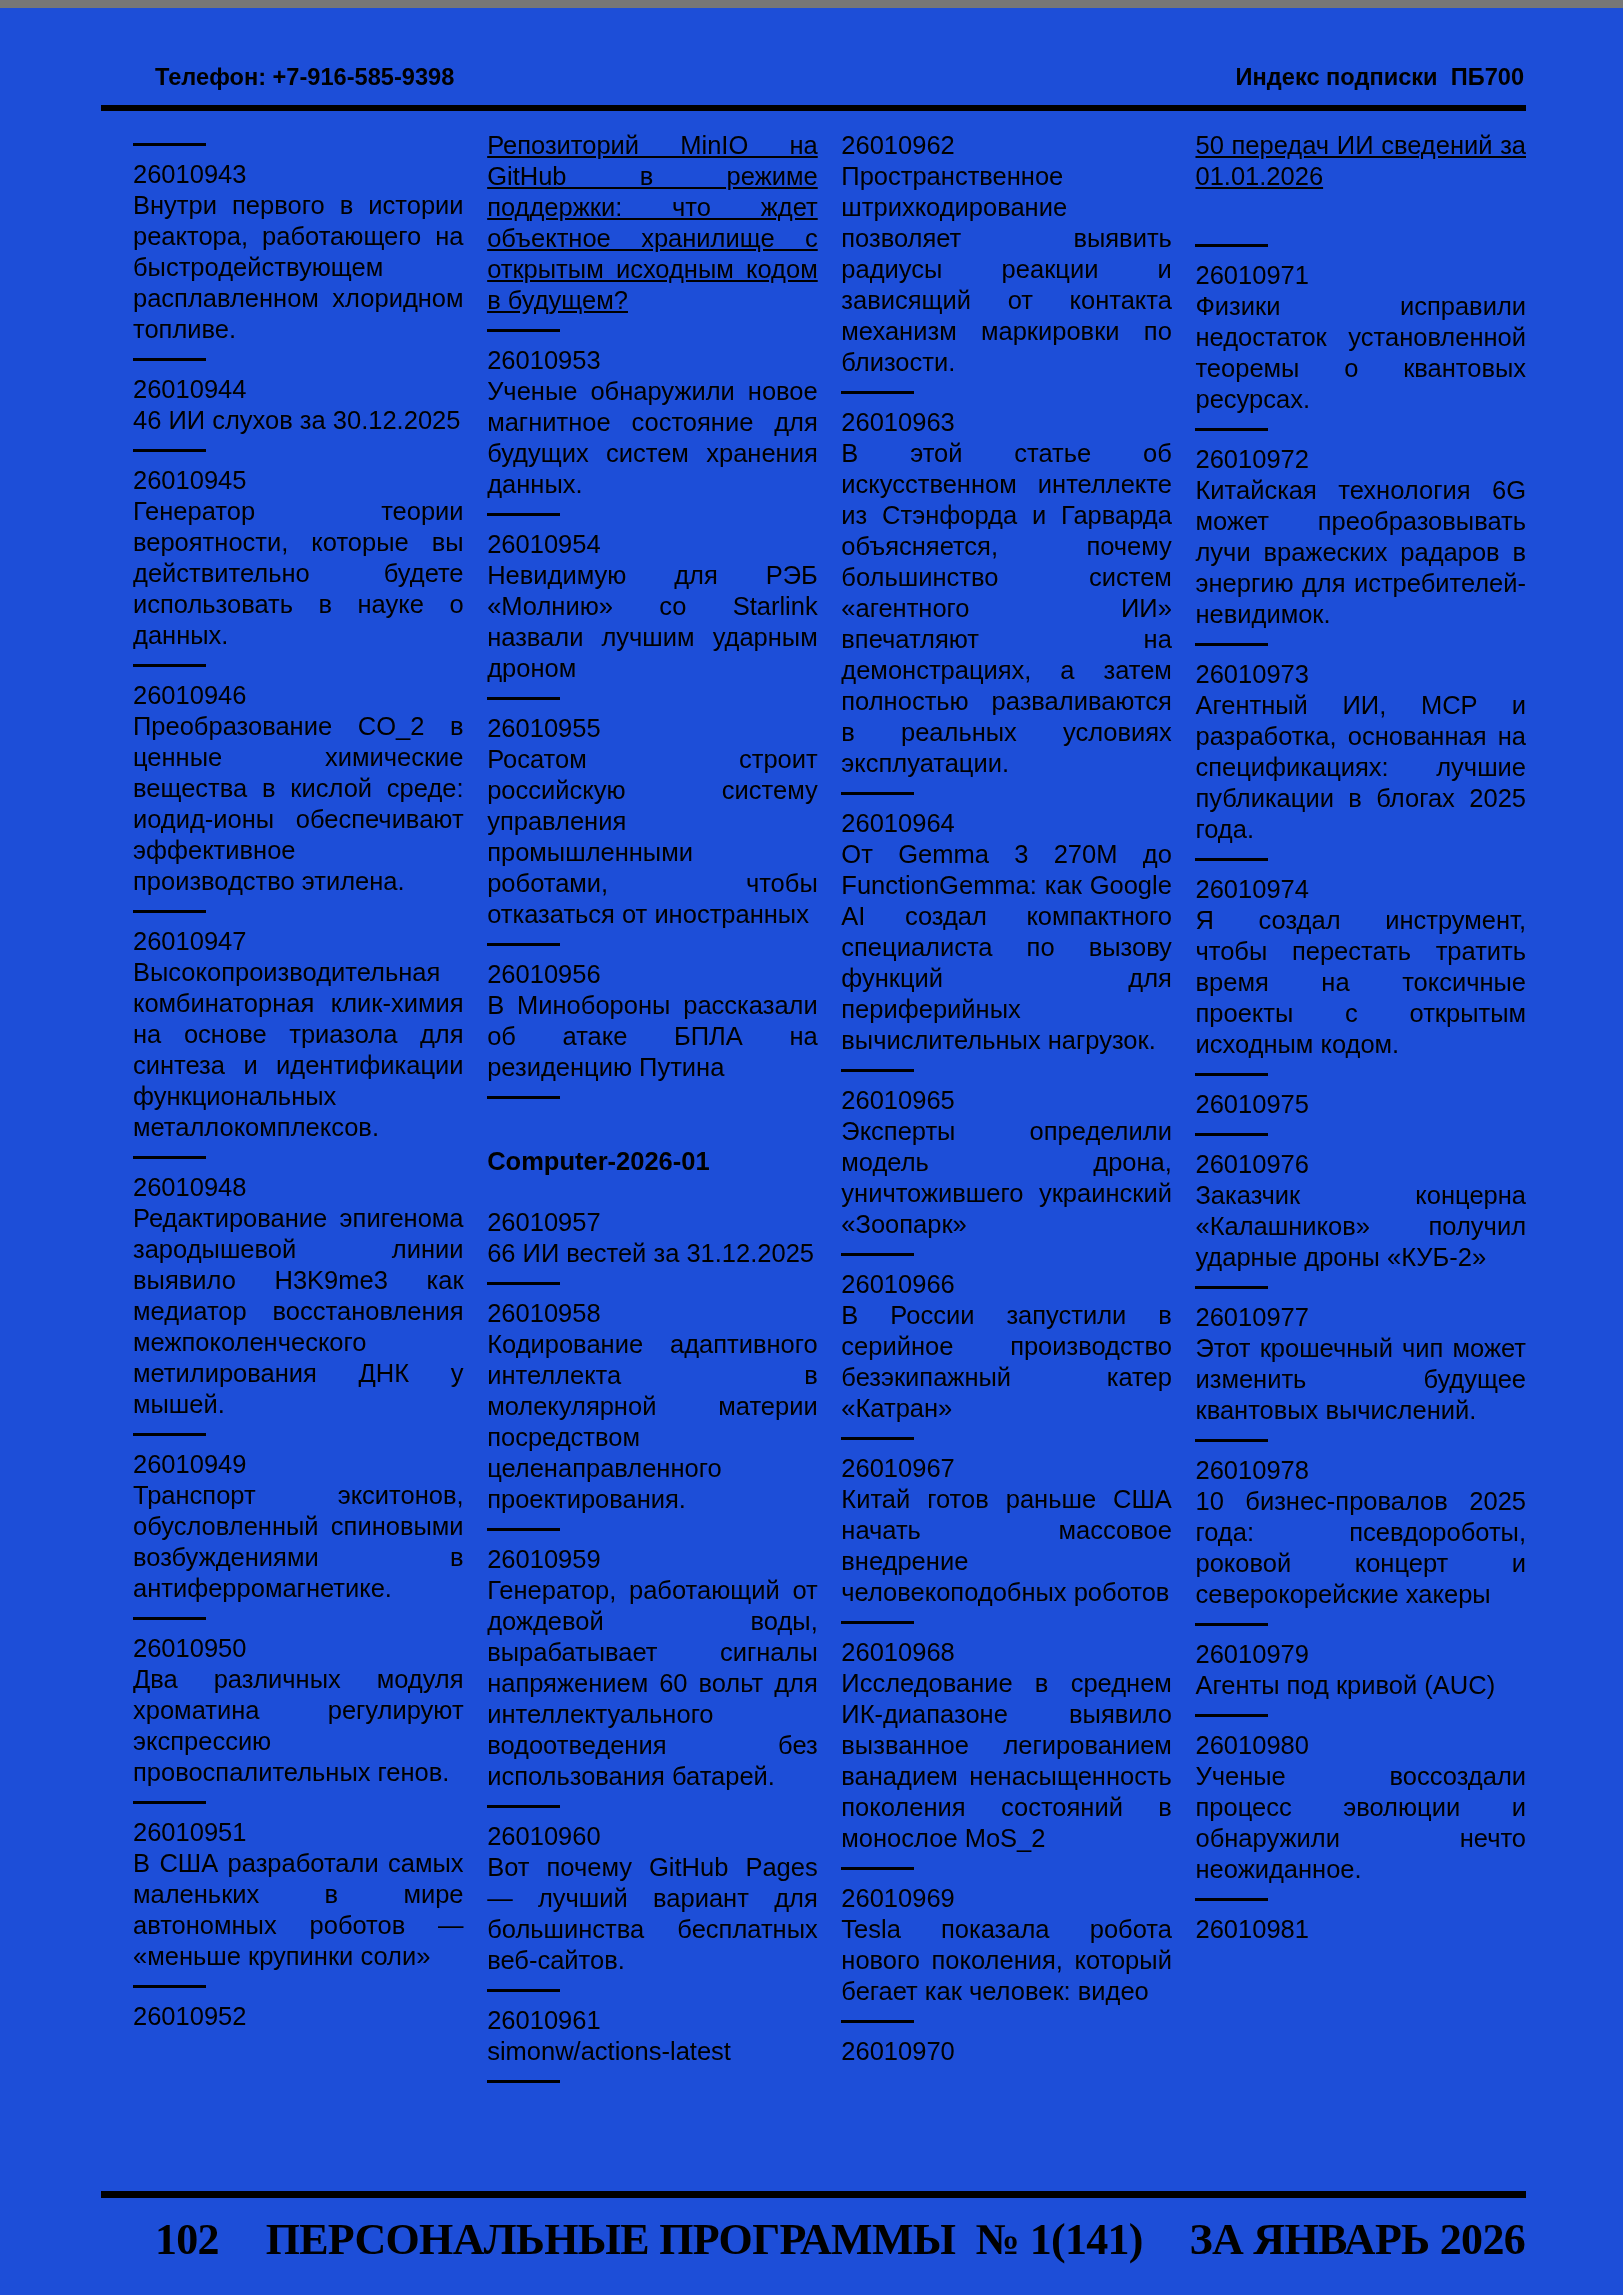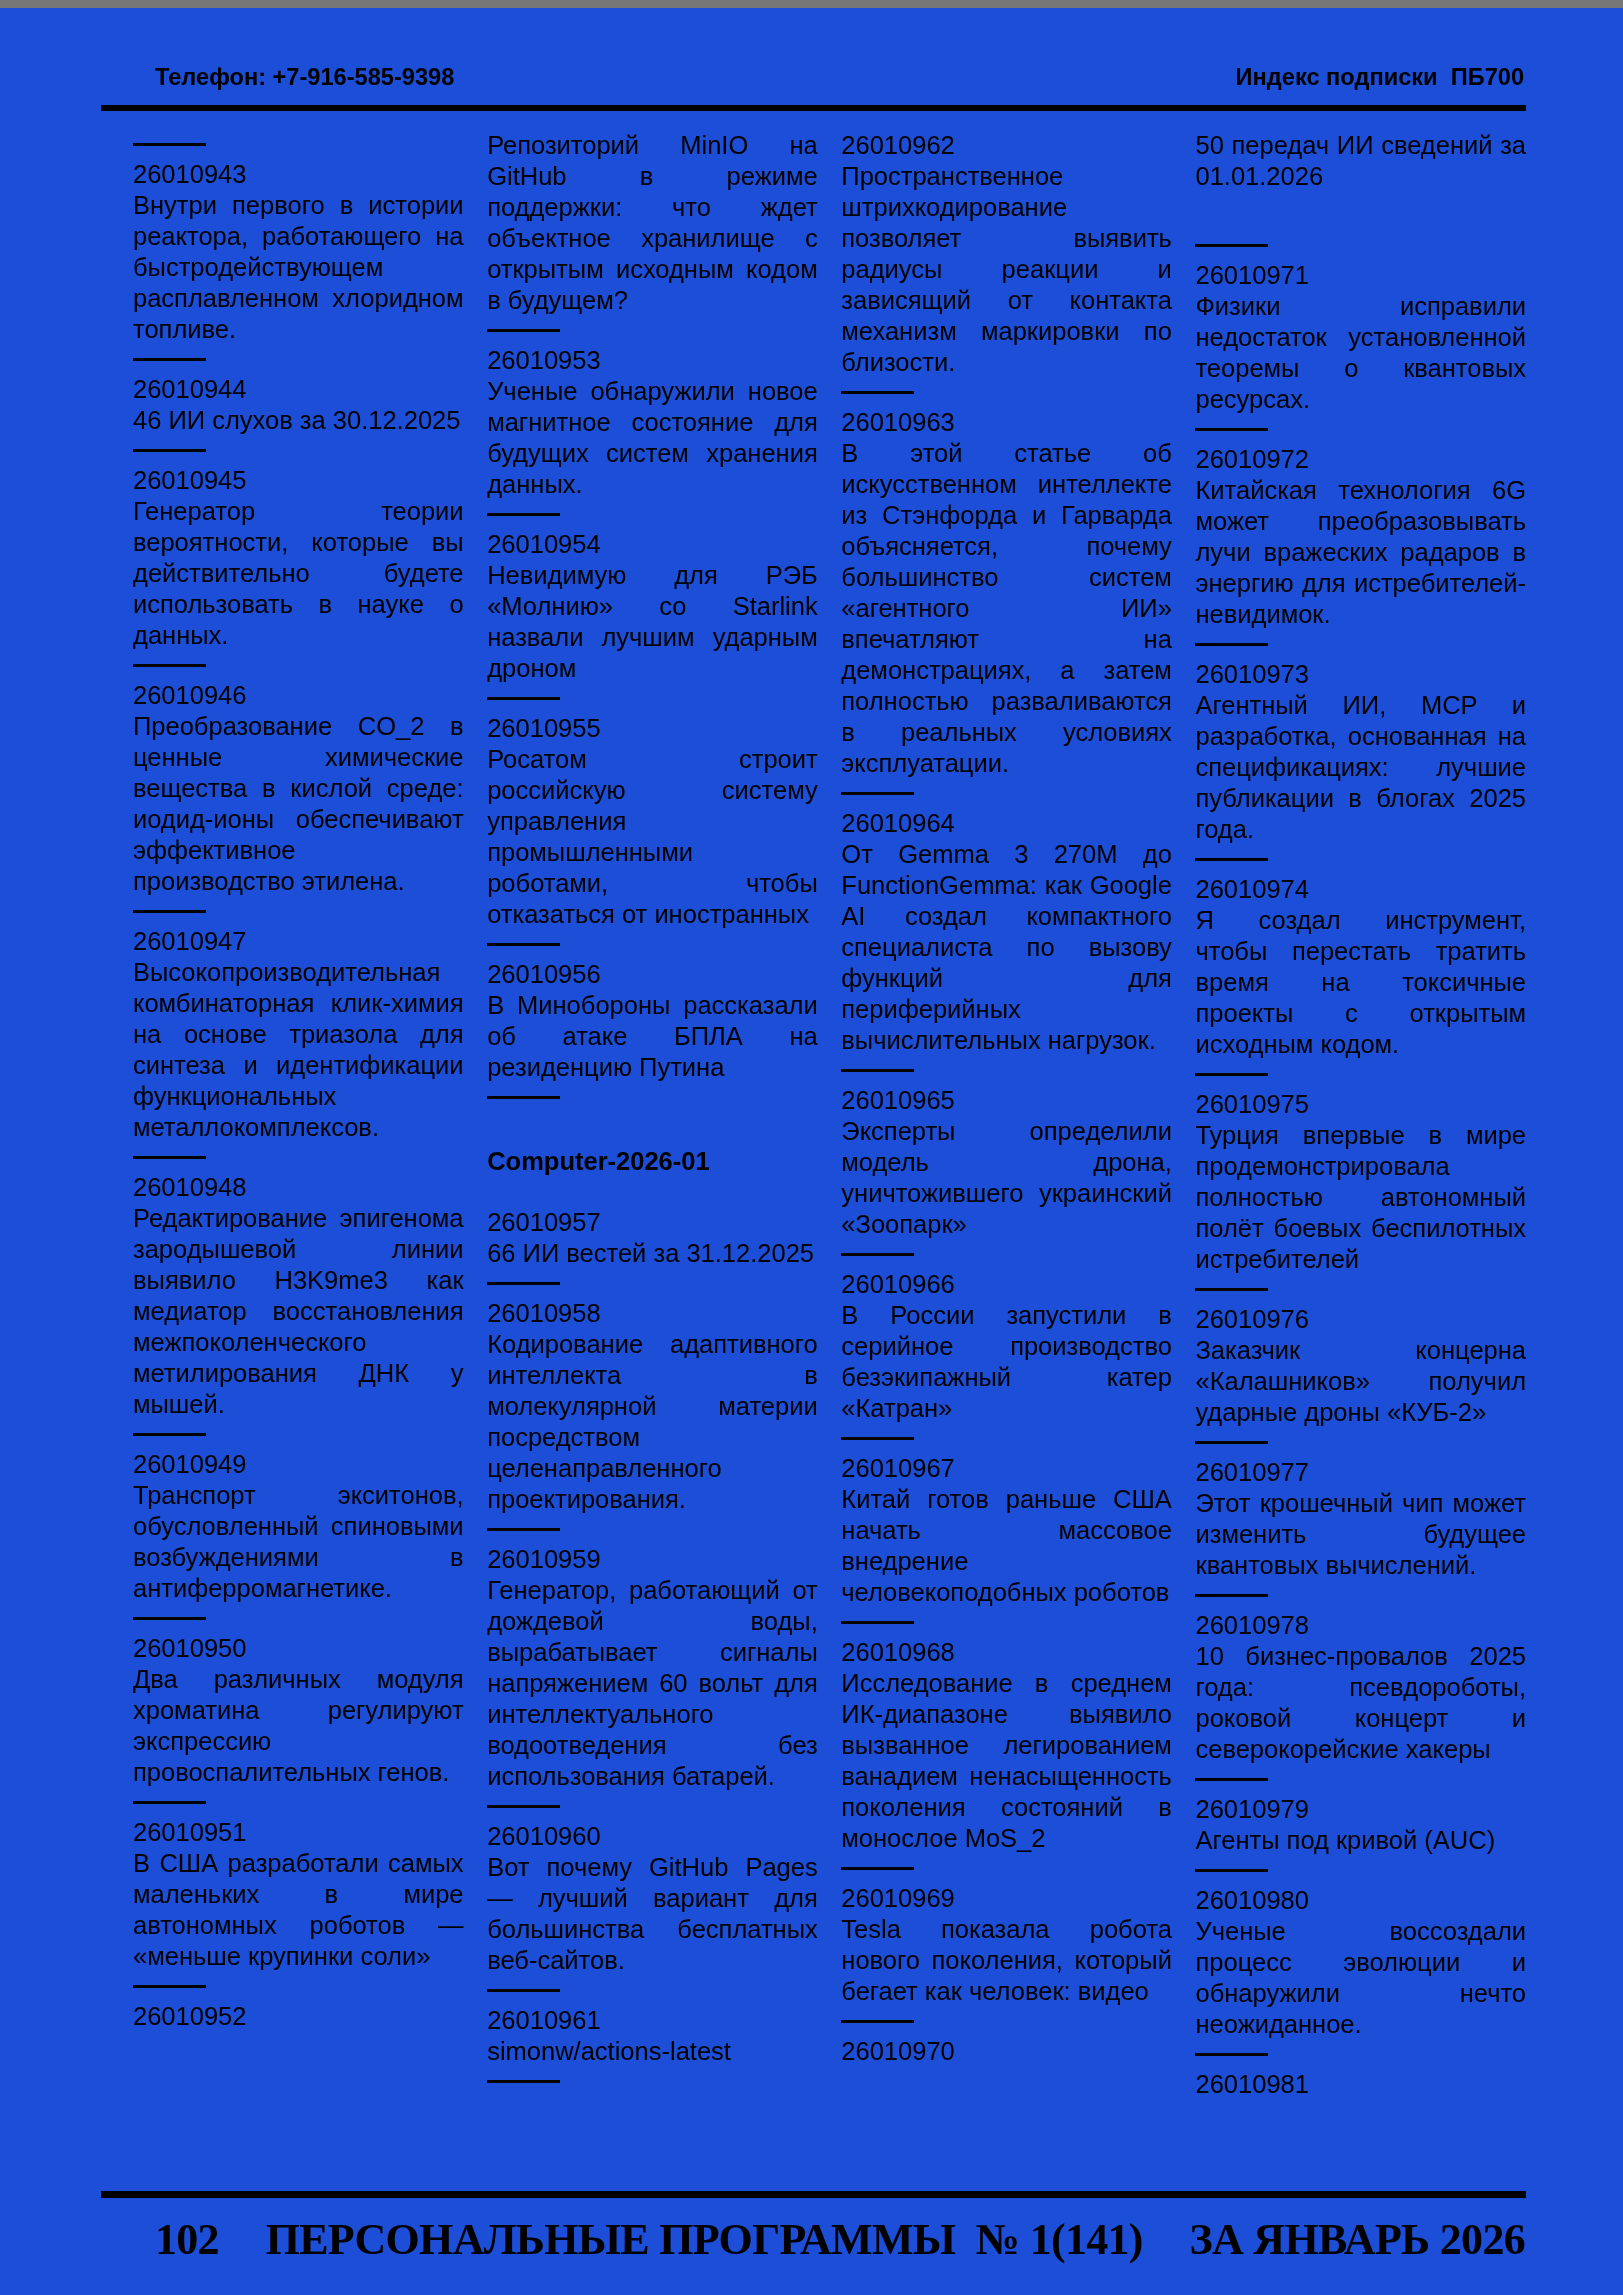--- a/index.html
+++ b/index.html
@@ -23,21 +23,21 @@
   }
   .rule-top { top:97px; }
   .rule-bottom { top:2183px; height:6.5px; }
   .content {
     position:absolute; top:122px; left:133px; right:97px; height:2057px;
     display:flex; gap:23.6px; overflow:hidden;
   }
   .col { flex:1 1 0; min-width:0; font-size:25.5px; line-height:31px; }
   .entry-num { text-align:left; }
   .entry-text { text-align:justify; }
-  .cont-text { text-align:justify; }
+  .cont-text { text-align:justify;text-decoration:underline; }
   .sep { height:29px; display:flex; align-items:center; }
   .sep-bar { width:73px; height:2.6px; background:#000; }
   .gap { height:39px; }
   .heading {
     font-weight:bold; margin:34px 0 30px 0;
   }
   .footer {
     position:absolute; top:2206px; left:155px; right:98px;
     display:flex; justify-content:space-between; align-items:center;
     font-family:"Liberation Serif", serif; font-weight:bold;
@@ -289,21 +289,20 @@
         </div>
         <div class="entry">
           <div class="entry-num">26010974</div>
           <div class="entry-text">Я создал инструмент, чтобы перестать тратить время на токсичные проекты с открытым исходным кодом.</div>
         </div>
         <div class="sep">
           <div class="sep-bar"></div>
         </div>
         <div class="entry">
           <div class="entry-num">26010975</div>
-          <div class="entry-text">Турция впервые в мире продемонстрировала полностью автономный полёт боевых беспилотных истребителей</div>
         </div>
         <div class="sep">
           <div class="sep-bar"></div>
         </div>
         <div class="entry">
           <div class="entry-num">26010976</div>
           <div class="entry-text">Заказчик концерна «Калашников» получил ударные дроны «КУБ-2»</div>
         </div>
         <div class="sep">
           <div class="sep-bar"></div>

